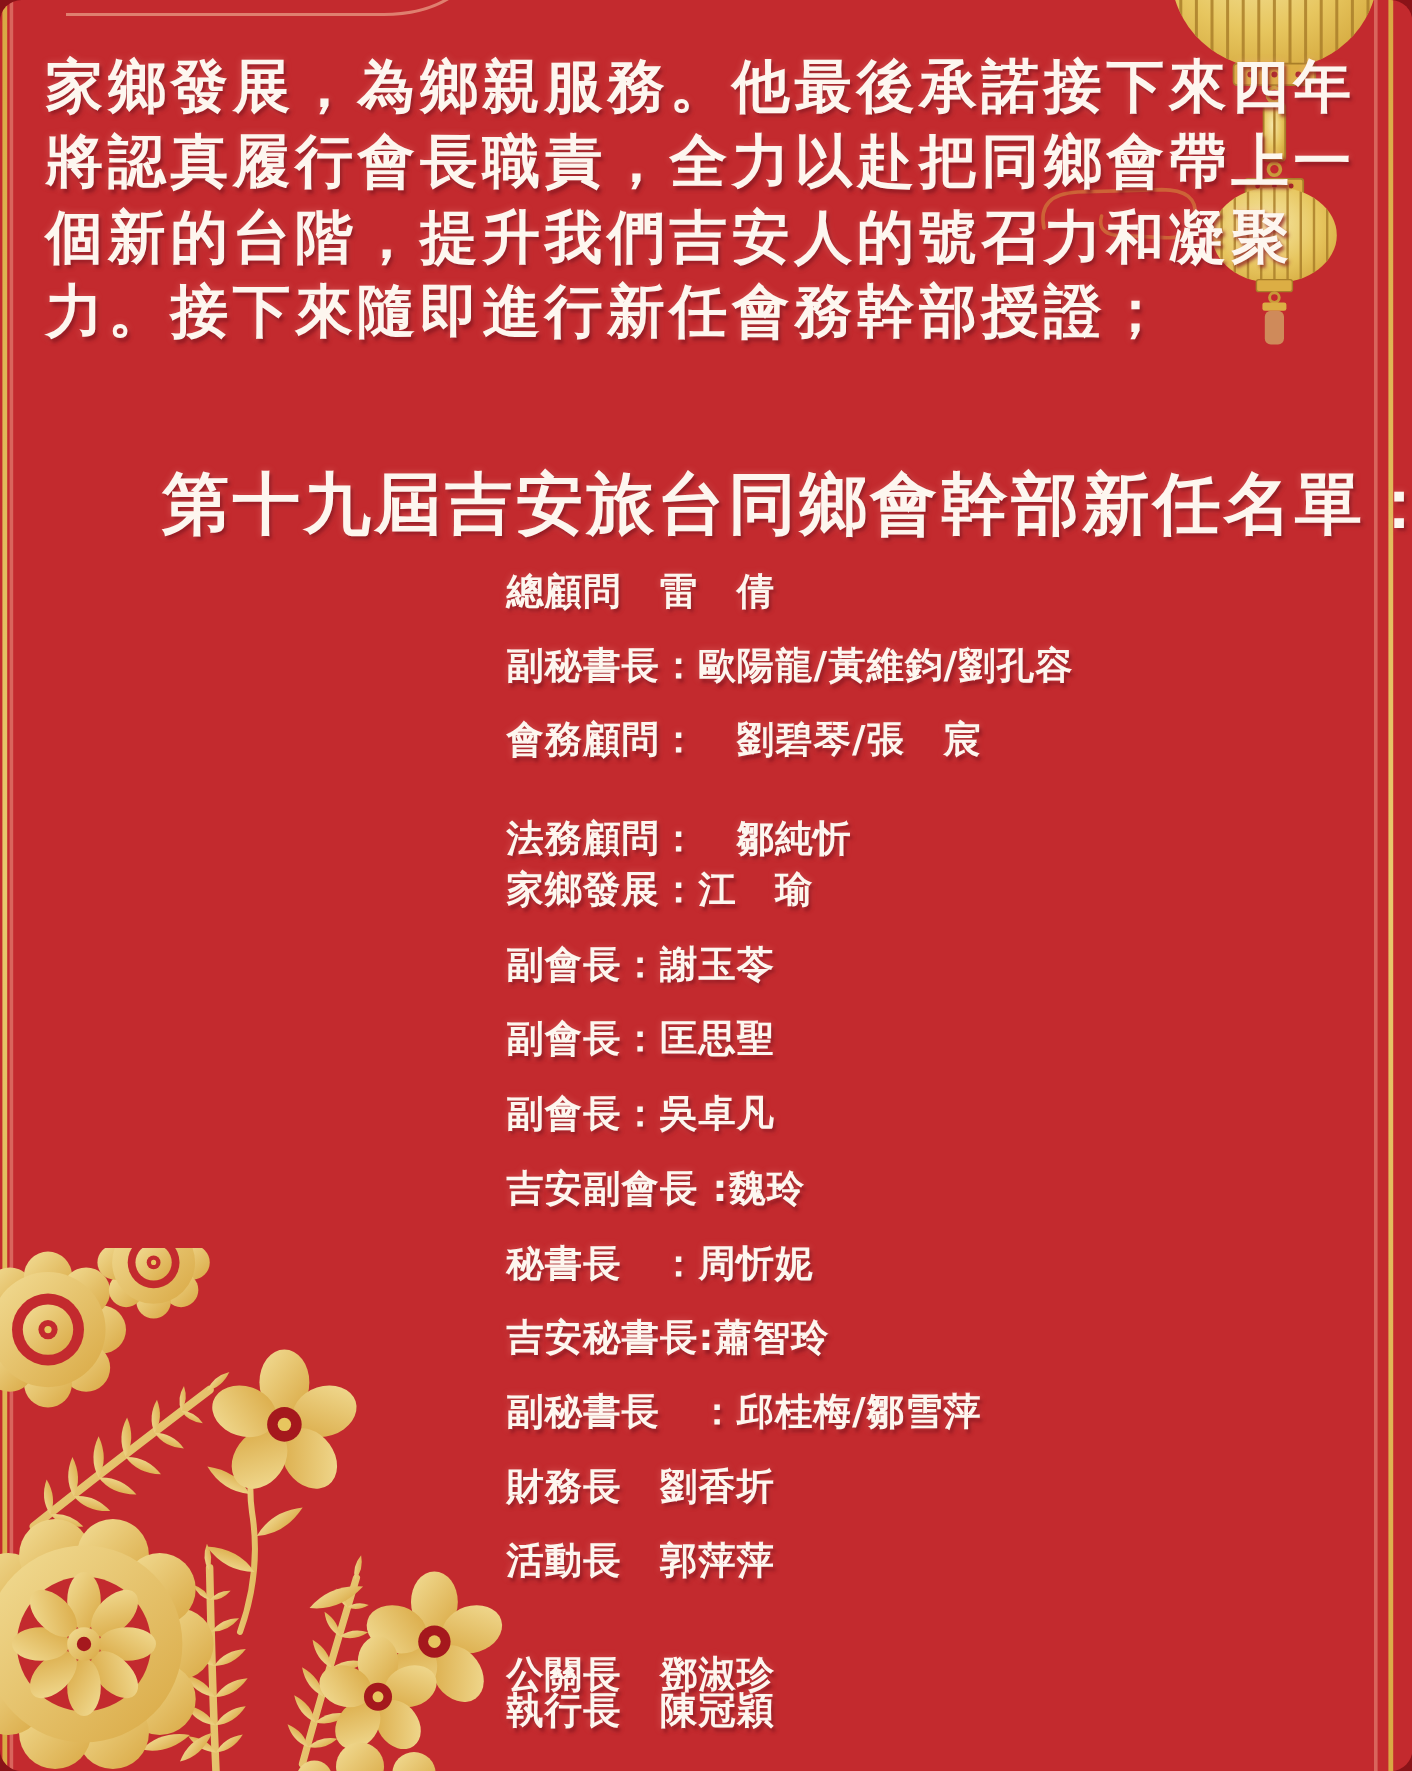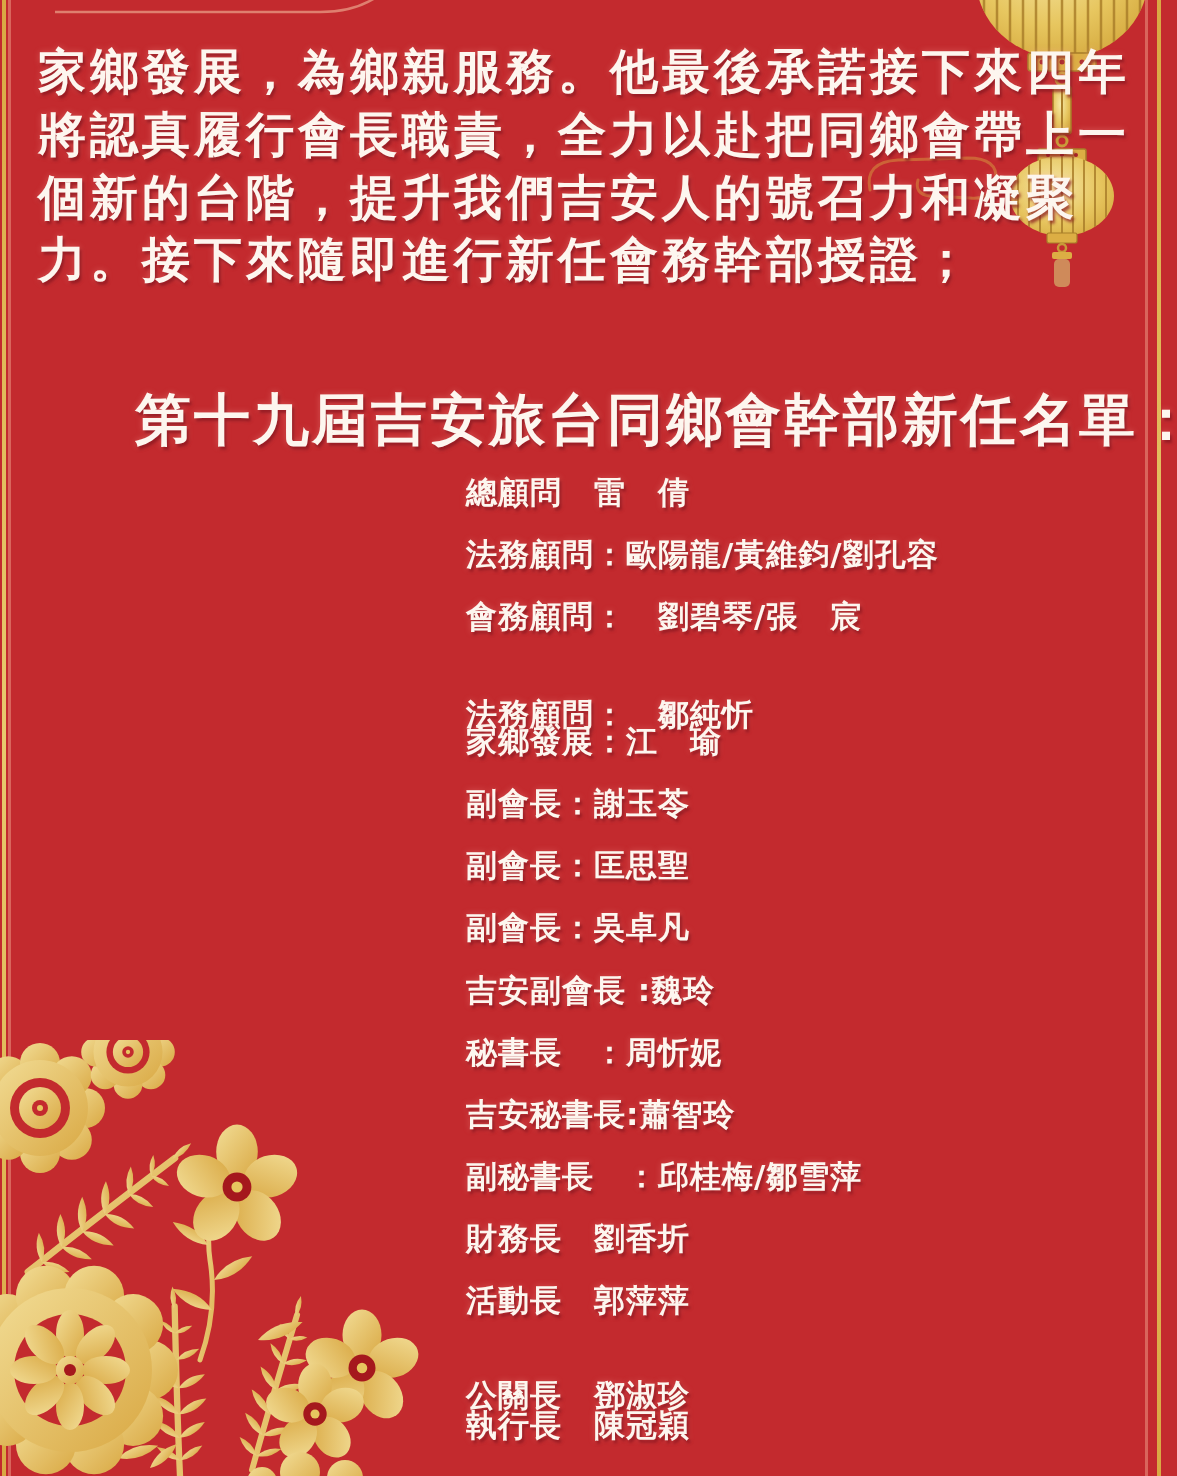--- a/index.html
+++ b/index.html
@@ -2,31 +2,32 @@
 <html><head>
 <meta charset="utf-8">
 <style>
   html,body{margin:0;padding:0;background:#8a1318;}
   .poster{
     position:relative;
     width:1177px;height:1476px;
     overflow:hidden;
     background:#c32a2e;
     font-family:"DejaVu Sans",sans-serif;
+    border-radius:18px;
   }
   .txt{
     position:absolute;
     color:#fdf6ef;
     font-weight:bold;
     white-space:nowrap;
     text-shadow:2px 3px 3px rgba(130,15,25,.7), 0 0 6px rgba(255,170,160,.35);
   }
   .pline{left:38px;font-size:48px;letter-spacing:4px;}
   .heading{left:135px;top:383px;font-size:56px;letter-spacing:3px;}
-  .rline{left:422px;font-size:31px;letter-spacing:1px;margin-left:44px;}
+  .rline{left:422px;font-size:31px;letter-spacing:1px;}
   .vline{position:absolute;top:0;bottom:0;}
   .edge-gold{width:4px;background:linear-gradient(to bottom,#d9a843,#e8c96e 50%,#d9a843);}
   .edge-salmon{width:3px;background:#dd7064;opacity:.85;}
   .deco-svg{position:absolute;display:block;}
 </style>
 </head>
 <body>
 
 <div class="poster">
 
@@ -223,23 +224,23 @@
     <div class="txt pline" style="top:40px;">家鄉發展，為鄉親服務。他最後承諾接下來四年</div>
     <div class="txt pline" style="top:103px;">將認真履行會長職責，全力以赴把同鄉會帶上一</div>
     <div class="txt pline" style="top:166px;">個新的台階，提升我們吉安人的號召力和凝聚</div>
     <div class="txt pline" style="top:228px;">力。接下來隨即進行新任會務幹部授證；</div>
   </div>
 
   <div class="txt heading">第十九屆吉安旅台同鄉會幹部新任名單：</div>
 
   <div>
     <div class="txt rline" style="top:472px;">總顧問　雷　倩</div>
-    <div class="txt rline" style="top:534px;">法務顧問：歐陽龍/黃維鈞/劉孔容</div>
+    <div class="txt rline" style="top:534px;">副秘書長：歐陽龍/黃維鈞/劉孔容</div>
     <div class="txt rline" style="top:596px;text-align:right;">會務顧問：　劉碧琴/張　宸</div>
-    <div class="txt rline" style="top:694px;">法務顧問：　鄒純忻</div>
+    <div class="txt rline" style="top:678px;">法務顧問：　鄒純忻</div>
     <div class="txt rline" style="top:721px;">家鄉發展：江　瑜</div>
     <div class="txt rline" style="top:783px;">副會長：謝玉苓</div>
     <div class="txt rline" style="top:845px;">副會長：匡思聖</div>
     <div class="txt rline" style="top:907px;">副會長：吳卓凡</div>
     <div class="txt rline" style="top:970px;">吉安副會長 :魏玲</div>
     <div class="txt rline" style="top:1032px;">秘書長　：周忻妮</div>
     <div class="txt rline" style="top:1094px;">吉安秘書長:蕭智玲</div>
     <div class="txt rline" style="top:1156px;">副秘書長　：邱桂梅/鄒雪萍</div>
     <div class="txt rline" style="top:1218px;">財務長　劉香圻</div>
     <div class="txt rline" style="top:1280px;">活動長　郭萍萍</div>

